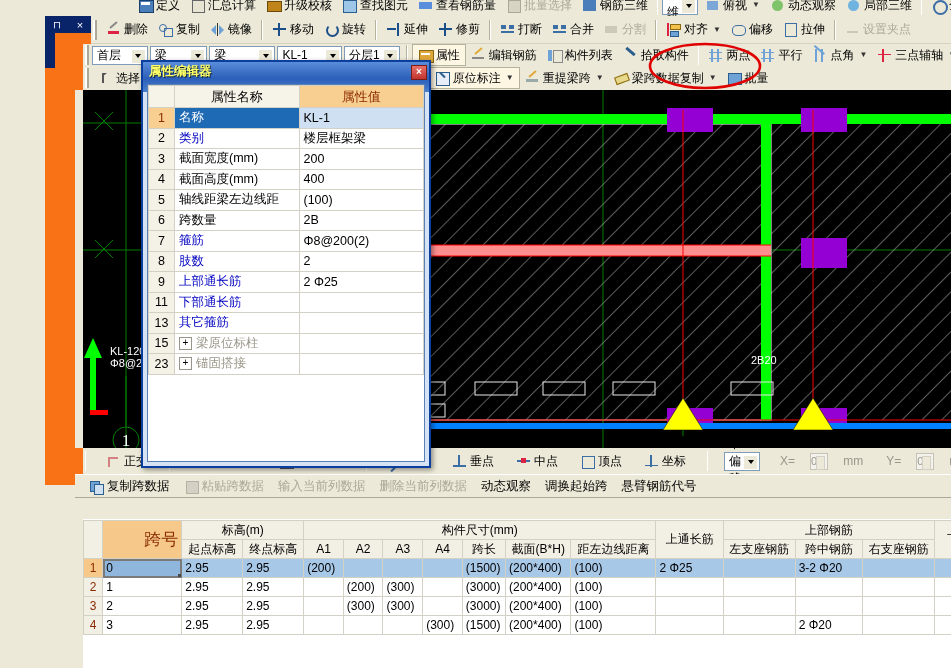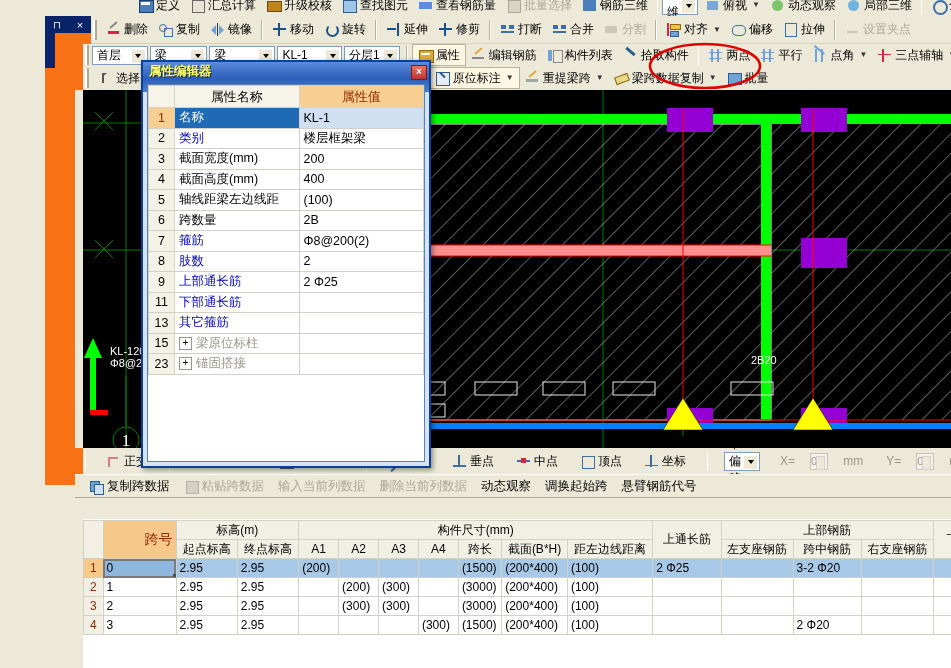--- a/index.html
+++ b/index.html
@@ -75,21 +75,21 @@
   #grid{position:absolute;left:38px;top:519px;width:913px;height:149px;background:#fff;overflow:hidden;
         border-top:1px solid #fff;}
   table.g{border-collapse:collapse;table-layout:fixed;font-size:12px;}
   table.g th,table.g td{border:1px solid #d3d0c4;padding:0 3px;height:19px;box-sizing:border-box;
         font-weight:normal;white-space:nowrap;overflow:hidden;text-align:left;}
   table.g th{background:#f2efe4;text-align:center;font-size:12px;}
   table.g td.num{background:#f2efe4;text-align:center;color:#8b2b00;}
   tr.sel td{background:#a8c8e8;}
   tr.sel td.num{background:#f6c98a;color:#8b2b00;}
   td.right{text-align:right;}
-  #kuahao{background:#f6c98a;color:#8b2b00;text-align:center;font-size:14px;padding-left:41px;}
+  #kuahao{background:#f6c98a;color:#8b2b00;text-align:center;font-size:17px;padding-left:41px;}
   .cellsel{outline:2px solid #7a7a7a;outline-offset:-2px;position:relative;background:#8fb7dd!important;}
   .cellsel::after{content:"";position:absolute;right:-2px;bottom:-2px;width:5px;height:5px;background:#4a4a4a;}
 
   
   #propdlg{position:absolute;left:96px;top:60px;width:290px;height:408px;background:#d6e3f5;
            border:2px solid #0a3f9e;box-sizing:border-box;box-shadow:2px 2px 5px rgba(0,0,0,.4);}
   #propTitle{height:18px;background:linear-gradient(to bottom,#5a8ddb,#2c5fb8 55%,#4a7fd0);
              display:flex;align-items:flex-end;justify-content:space-between;padding:0 2px 12px 6px;}
   #propTitle span{color:#ffff66;font-weight:bold;font-size:12.5px;text-shadow:1px 1px 0 #123;}
   #propClose{width:14px;height:13px;background:linear-gradient(to bottom,#e8706a,#c0342c);

